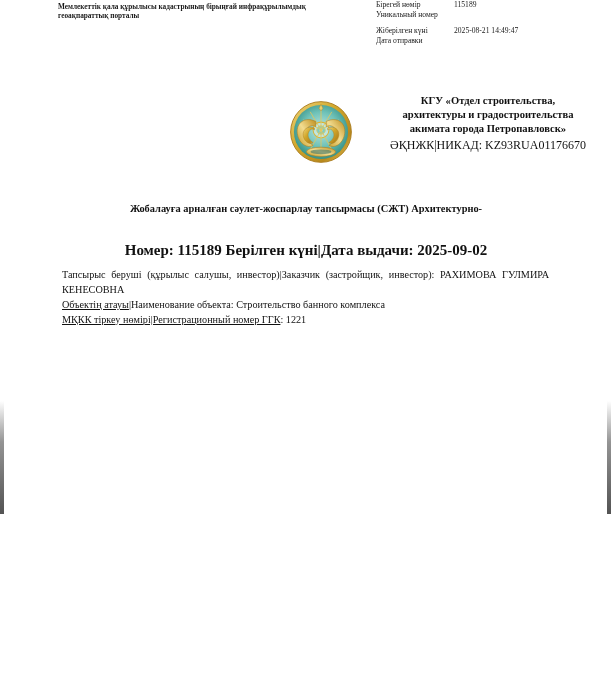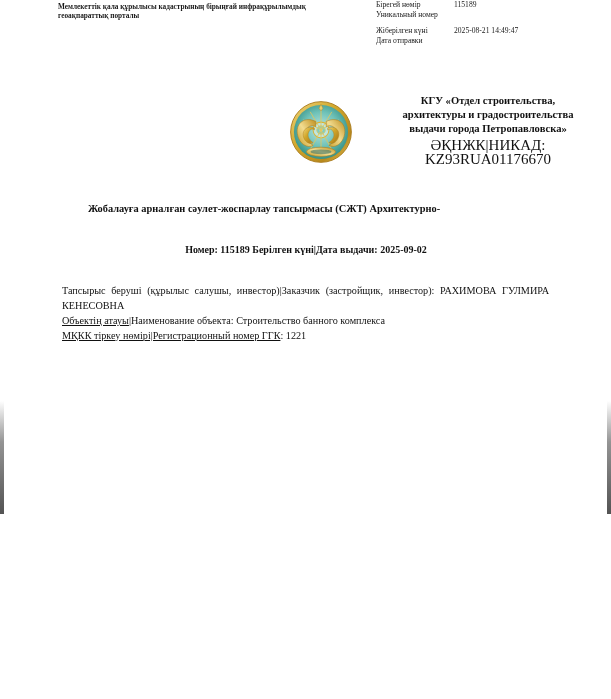--- a/index.html
+++ b/index.html
@@ -100,55 +100,55 @@
     font-size: 10.6px;
     line-height: 14.2px;
     font-weight: bold;
   }
   .org-code {
     position: absolute;
     left: 368px;
     top: 44px;
     width: 240px;
     text-align: center;
-    font-size: 15px;
+    font-size: 12px;
     line-height: 14.2px;
     font-weight: normal;
   }
 
   
   .doc-title {
     position: absolute;
     top: 200px;
     left: 88px;
     width: 436px;
+    text-align: center;
     font-size: 10.4px;
     line-height: 17px;
     font-weight: bold;
   }
   .doc-number {
     position: absolute;
     top: 242px;
     left: 88px;
     width: 436px;
     text-align: center;
-    font-size: 10px;
+    font-size: 15px;
     line-height: 16px;
     font-weight: bold;
   }
 
   
   .body-block {
     position: absolute;
     top: 268px;
     left: 62px;
     width: 487px;
     font-size: 10.2px;
     line-height: 14.6px;
-    margin-top: 16px;
   }
   .body-line {
     margin: 0 0 0.5px 0;
   }
   .just { text-align: justify; text-align-last: left; }
   .u { text-decoration: underline; }
 </style>
 </head>
 <body>
 
@@ -230,21 +230,21 @@
 
         <ellipse cx="50" cy="80" rx="22" ry="7" fill="url(#gGold2)" stroke="#a9791a" stroke-width="0.8"></ellipse>
         <ellipse cx="50" cy="80" rx="16" ry="3.6" fill="#2f6d66" opacity="0.55"></ellipse>
         <circle cx="50" cy="50" r="46" fill="none" stroke="#a9791a" stroke-width="1.4"></circle>
       </svg>
     </div>
 
     <div class="org-name">
       <div>КГУ «Отдел строительства,</div>
       <div>архитектуры и градостроительства</div>
-      <div>выдачи города Петропавловска»</div>
+      <div>акимата города Петропавловск»</div>
     </div>
     <div class="org-code">
       <span>ӘҚНЖК|НИКАД:</span>
       <span>KZ93RUA01176670</span>
     </div>
 
   </div>
 
   <div class="doc-title">
     <div>Жобалауға арналған сәулет-жоспарлау тапсырмасы (СЖТ) Архитектурно-</div>

